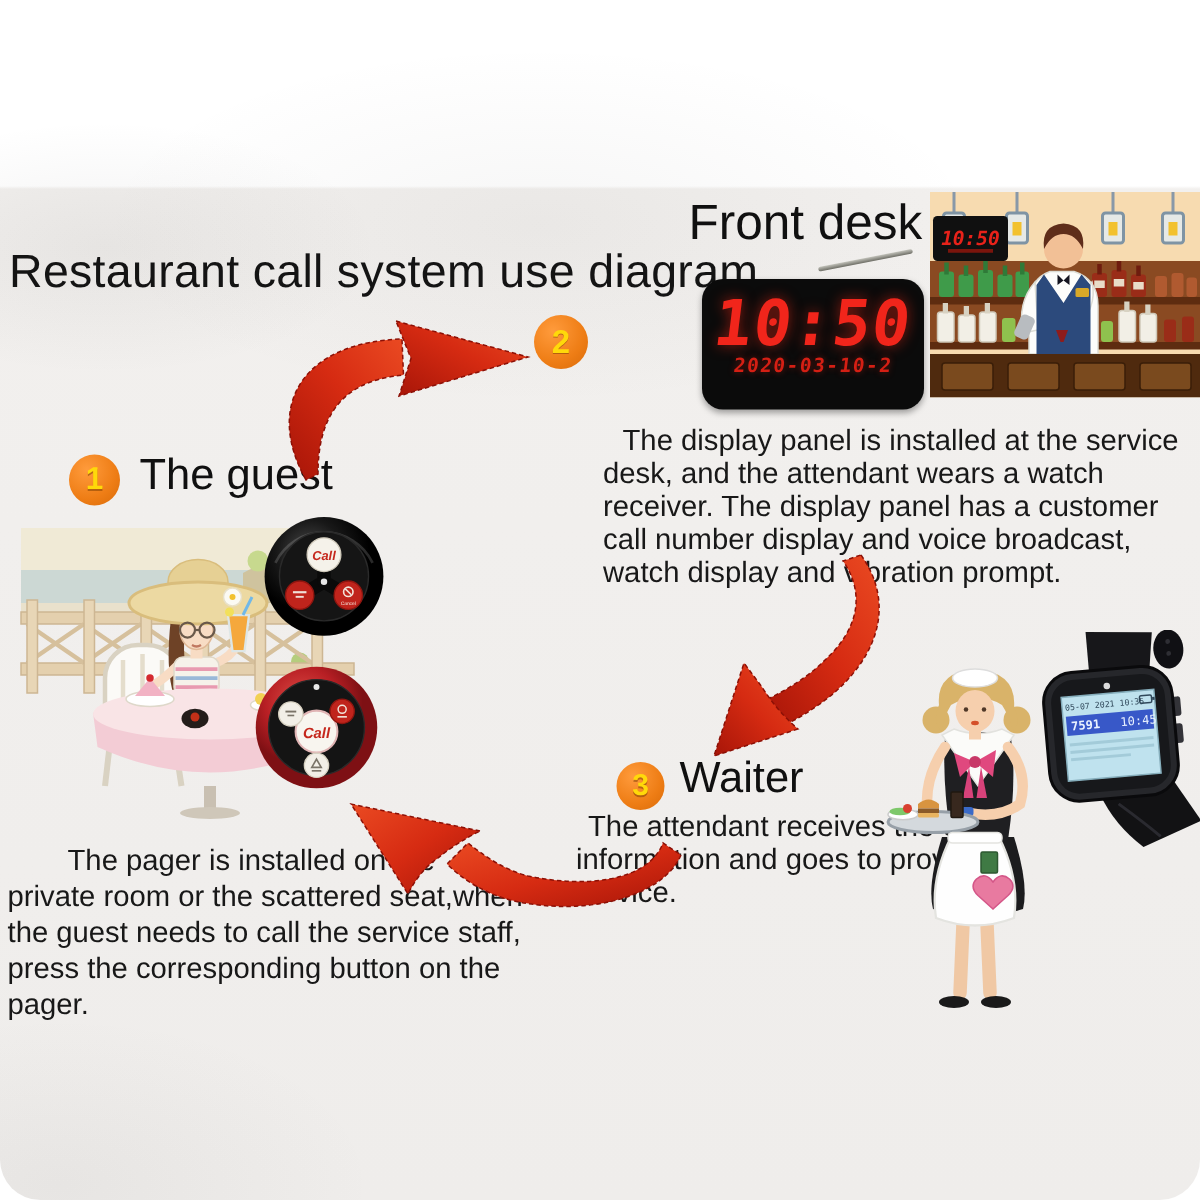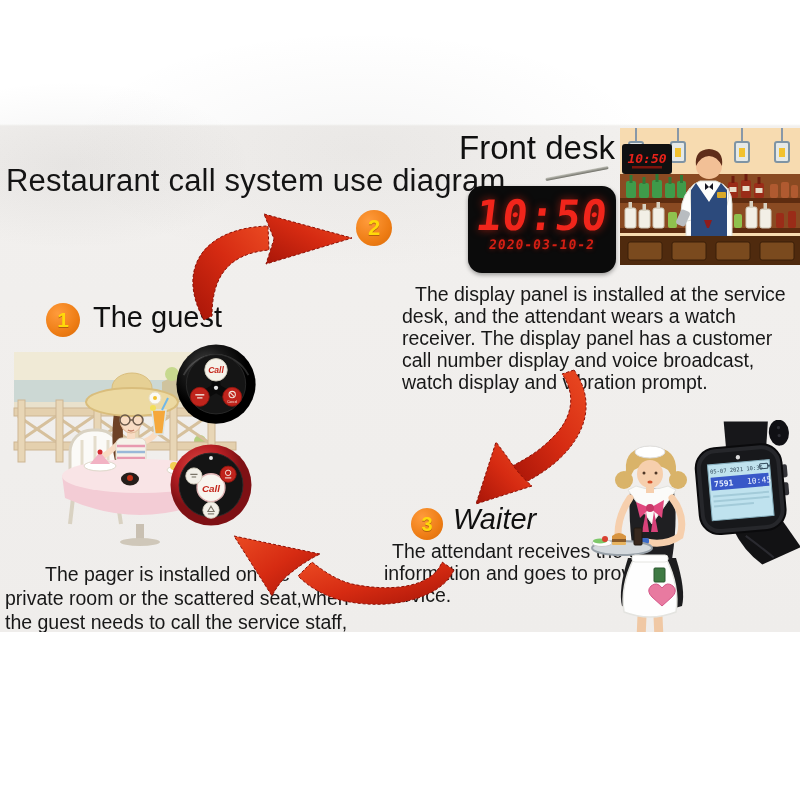--- a/index.html
+++ b/index.html
@@ -1,36 +1,37 @@
 <!DOCTYPE html>
 <html><head>
 <meta charset="utf-8">
 <style>
   html,body{margin:0;padding:0;background:#ffffff;}
   .stage{
-    position:relative;width:800px;height:632px;overflow:hidden;
+    position:relative;width:800px;height:800px;overflow:hidden;
     font-family:"Liberation Sans",sans-serif;color:#171717;
     background:
       radial-gradient(260px 120px at 70px 165px, rgba(80,78,75,.07), transparent 70%),
       radial-gradient(420px 170px at 360px 150px, rgba(80,78,75,.05), transparent 70%),
       radial-gradient(300px 160px at 40px 790px, rgba(80,78,75,.05), transparent 70%),
       linear-gradient(180deg,#ffffff 0px,#ffffff 124px,#f2f0ee 126px,#efedeb 100%);
+    border-radius: 27px;
   }
   .abs{position:absolute;}
   .title{left:6px;top:163px;font-size:31px;letter-spacing:.2px;color:#141414;white-space:nowrap;}
   .front-desk-label{left:459px;top:129px;font-size:33px;color:#101010;white-space:nowrap;}
   .badge{border-radius:50%;background:radial-gradient(circle at 35% 30%,#ff9b3c,#ee7d15 60%,#d96a08);
          color:#ffd90a;font-weight:bold;display:flex;align-items:center;justify-content:center;
          text-shadow:0 1px 0 rgba(120,60,0,.5);}
   .badge-1{left:46px;top:303px;width:34px;height:34px;font-size:21px;}
   .badge-2{left:356px;top:210px;width:36px;height:36px;font-size:22px;}
   .badge-3{left:411px;top:508px;width:32px;height:32px;font-size:20px;}
   .step-label{font-size:29px;color:#101010;white-space:nowrap;}
   .guest-label{left:93px;top:301px;}
-  .waiter-label{left:453px;top:503px;font-style:italic;}
+  .waiter-label{left:453px;top:503px;}
   .para{font-size:19.5px;color:#181818;}
   .para-frontdesk{left:402px;top:283px;width:400px;line-height:22px;text-indent:13px;}
   .para-waiter{left:384px;top:540px;width:292px;line-height:22px;text-indent:8px;}
   .para-guest{left:5px;top:562px;width:345px;line-height:24px;text-indent:40px;}
   .led-panel{left:468px;top:186px;width:148px;height:87px;background:#0b0b0b;border-radius:14px;
              box-shadow:0 2px 4px rgba(0,0,0,.35);text-align:center;}
   .antenna{left:545px;top:172px;width:64px;height:3px;border-radius:2px;
            background:linear-gradient(#c2c2ba,#6e6e66);transform:rotate(-11deg);}
   .led-time{margin-top:9px;font-family:"DejaVu Sans Mono",monospace;font-weight:bold;font-size:42px;
             color:#f1251b;transform:skewX(-7deg);letter-spacing:1px;line-height:42px;

